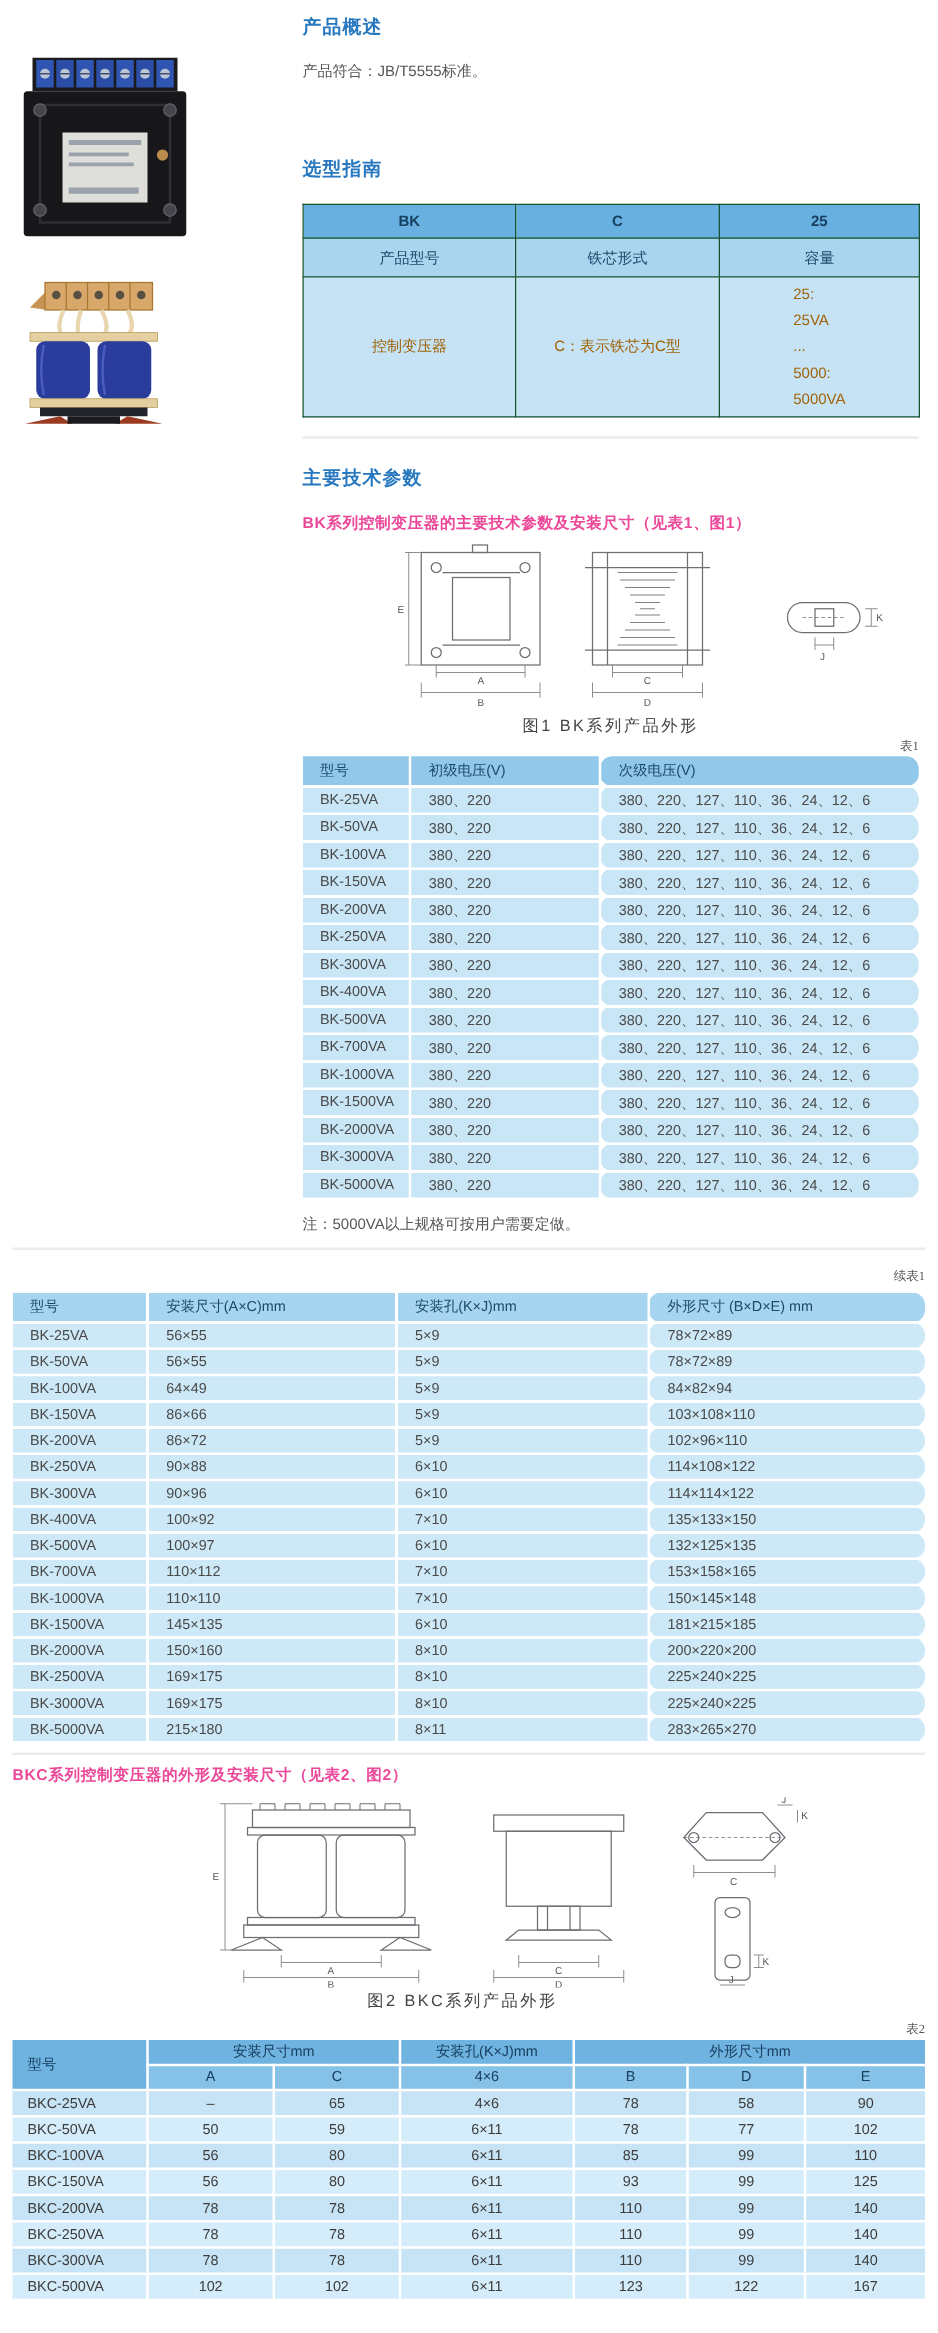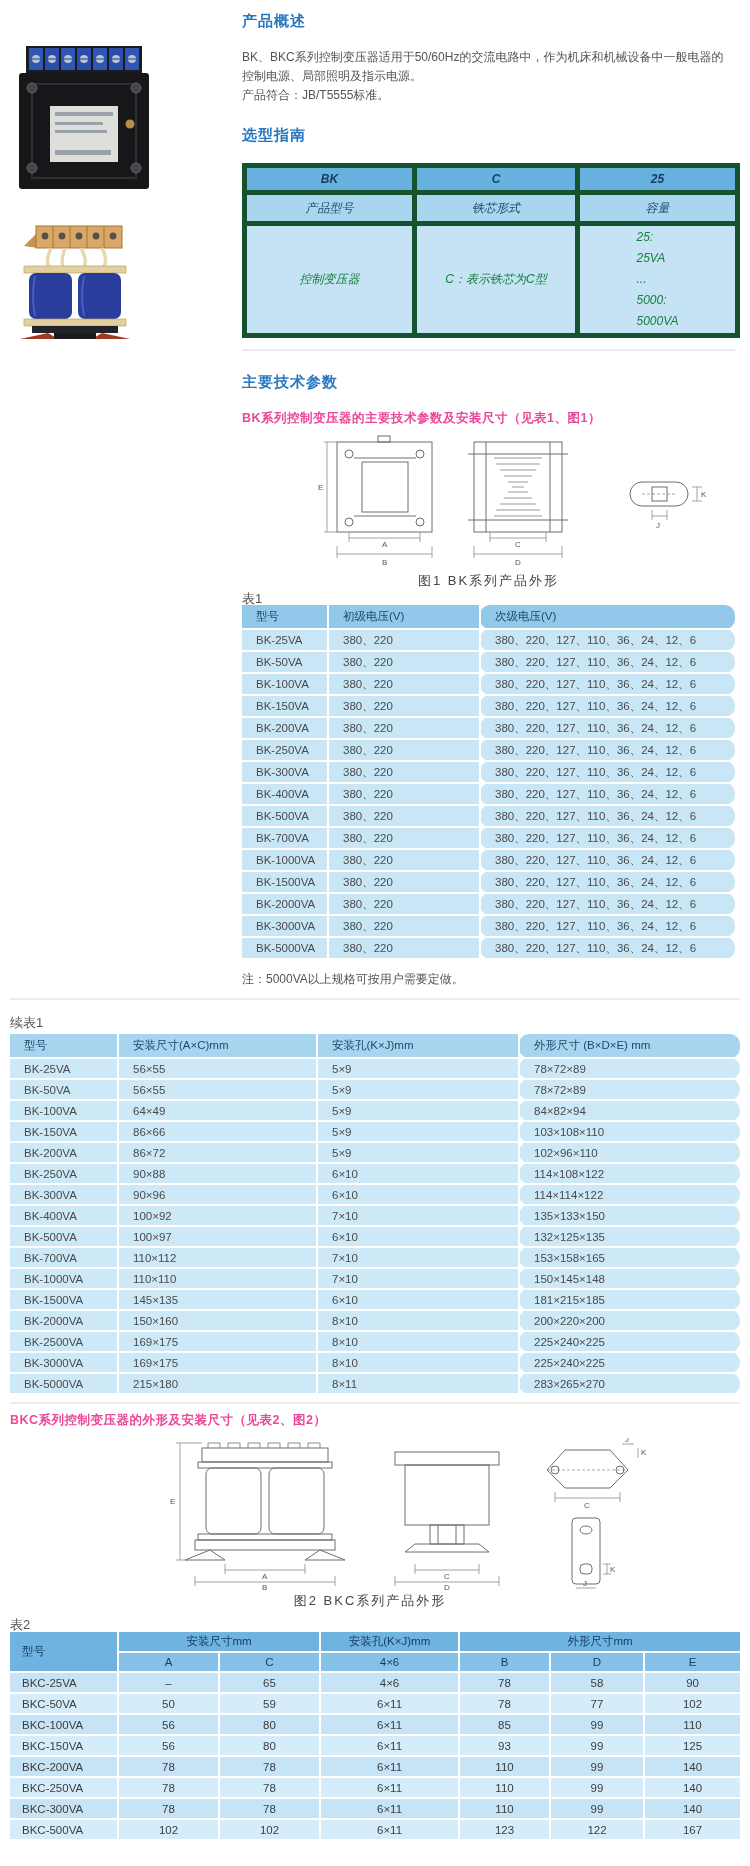--- a/index.html
+++ b/index.html
@@ -3,30 +3,30 @@
 <meta charset="utf-8">
 <style>
   * { margin:0; padding:0; box-sizing:border-box; }
   body { background:#fff; font-family:"Liberation Sans","DejaVu Sans",sans-serif; }
   .page { position:relative; width:750px; height:1866px; background:#ffffff; overflow:hidden;padding-left:20px; }
   .abs { position:absolute; }
   .h-blue { color:#2878bf; font-size:15px; font-weight:bold; letter-spacing:1px; }
   .body-text { color:#555; font-size:12px; line-height:19px; }
   .intro-text { color:#ec4899; font-size:12.5px; font-weight:bold; letter-spacing:.5px; }
   .divider { height:2px; background:#ececec; }
-  .tbl-label { color:#555; font-size:13px; text-align:left; }
+  .tbl-label { color:#555; font-size:10px; text-align:right;font-family:Liberation Serif, serif; }
   .caption { color:#444; font-size:13px; text-align:center; letter-spacing:2px; }
 
   
   table { border-collapse:collapse; table-layout:fixed; width:100%; }
-  .sel-table td { border:5px solid #14532d; text-align:center; vertical-align:middle;
-                  font-size:12px; color:#1d4a6b;font-style:italic; }
+  .sel-table td { border:1px solid #14532d; text-align:center; vertical-align:middle;
+                  font-size:12px; color:#1d4a6b; }
   .sel-table tr.r1 td { background:#68b0df; height:27px; font-weight:bold; color:#173f60; }
   .sel-table tr.r2 td { background:#a9d5ef; height:31px; }
-  .sel-table tr.r3 td { background:#c5e3f4; height:112px; color:#15803d; }
+  .sel-table tr.r3 td { background:#c5e3f4; height:112px; color:#a16207; }
   .cap-lines { display:inline-block; text-align:left; line-height:21px; }
 
   
   .d-table th, .d-table td { border-right:2px solid #fff; border-bottom:2px solid #fff;
       font-size:11.5px; text-align:left; padding:0 0 0 14px; height:22px; font-weight:normal;
       white-space:nowrap; overflow:hidden; }
   .d-table th { background:#92c8e9; color:#1d4a6b; height:24px; }
   .d-table td { background:#c9e6f6; color:#4a4a4a; }
   .d-table th:last-child, .d-table td:last-child { border-right:none;border-radius:10px; }
 
@@ -131,21 +131,20 @@
     <rect x="6" y="95" width="102" height="7" fill="#e3cf9f" stroke="#b59a56" stroke-width=".6"></rect>
     <rect x="14" y="102" width="86" height="7" fill="#23232a"></rect>
     <polygon points="2,115 30,109 40,115" fill="#9c3b22"></polygon>
     <polygon points="112,115 84,109 74,115" fill="#9c3b22"></polygon>
     <rect x="36" y="109" width="42" height="6" fill="#1b1b1f"></rect>
   </svg>
 
   <div class="abs h-blue" style="left:242px;top:12px">产品概述</div>
 
   <div class="abs body-text" style="left:242px;top:48px;width:493px">
-    <div>BK、BKC系列控制变压器适用于50/60Hz的交流电路中，作为机床和机械设备中一般电器的控制电源、局部照明及指示电源。</div>
     <div>产品符合：JB/T5555标准。</div>
   </div>
 
   <div class="abs h-blue" style="left:242px;top:126px">选型指南</div>
 
   <table class="abs sel-table" style="left:242px;top:163px;width:493px">
     <colgroup>
         <col style="width:170px">
         <col style="width:163px">
         <col style="width:160px">

